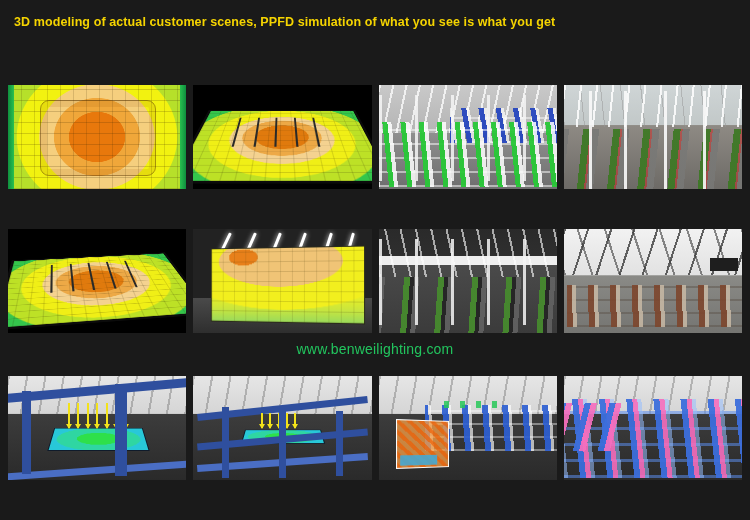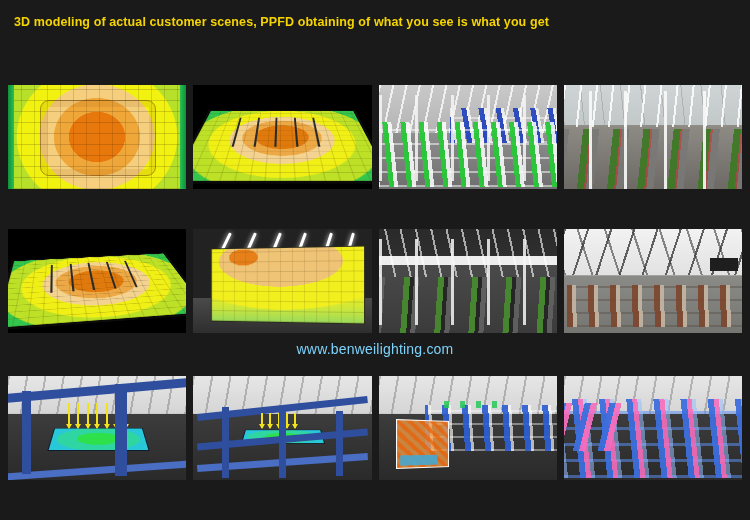--- a/index.html
+++ b/index.html
@@ -25,21 +25,21 @@
   .row1{top:85px;height:104px;}
   .row2{top:229px;height:104px;}
   .row3{top:376px;height:104px;}
   .tile{
     position:relative;flex:1;height:100%;overflow:hidden;background:#111;
   }
 
   
   .url{
     position:absolute;left:0;right:0;top:341px;text-align:center;
-    color:#7dd3fc;font-size:14px;letter-spacing:.2px;
+    color:#22c55e;font-size:14px;letter-spacing:.2px;
   }
 
   
   .hm-flat{
     width:100%;height:100%;
     background:
       radial-gradient(ellipse 34% 52% at 50% 50%, #e8780c 0%, #e8780c 46%, rgba(232,120,12,0) 47%),
       radial-gradient(ellipse 40% 62% at 50% 50%, #f0a73a 0%, #f0a73a 60%, rgba(240,167,58,0) 61%),
       radial-gradient(ellipse 46% 72% at 50% 50%, #f5cf7e 0%, #f5cf7e 70%, rgba(245,207,126,0) 71%),
       radial-gradient(ellipse 56% 86% at 50% 50%, #f2f210 0%, #f2f210 80%, rgba(242,242,16,0) 81%),
@@ -213,21 +213,21 @@
       repeating-linear-gradient(0deg, rgba(90,140,235,.55) 0 3px, transparent 3px 16px);}
   .pinkracks2{position:absolute;left:-2%;width:34%;top:26%;height:46%;
     background:repeating-linear-gradient(104deg, rgba(60,110,220,.95) 0 6px, rgba(245,110,190,.92) 6px 12px, transparent 12px 24px);}
 </style>
 </head>
 <body>
 
 <div class="slide">
 
   <div class="header">
-    <div class="title">3D modeling of actual customer scenes, PPFD obtaining of what you see is what you get</div>
+    <div class="title">3D modeling of actual customer scenes, PPFD simulation of what you see is what you get</div>
   </div>
 
   <div class="row row1">
 
     <div class="tile">
       <div class="hm-flat">
         <div class="hm-edge-l"></div>
         <div class="hm-edge-r"></div>
       </div>
     </div>

